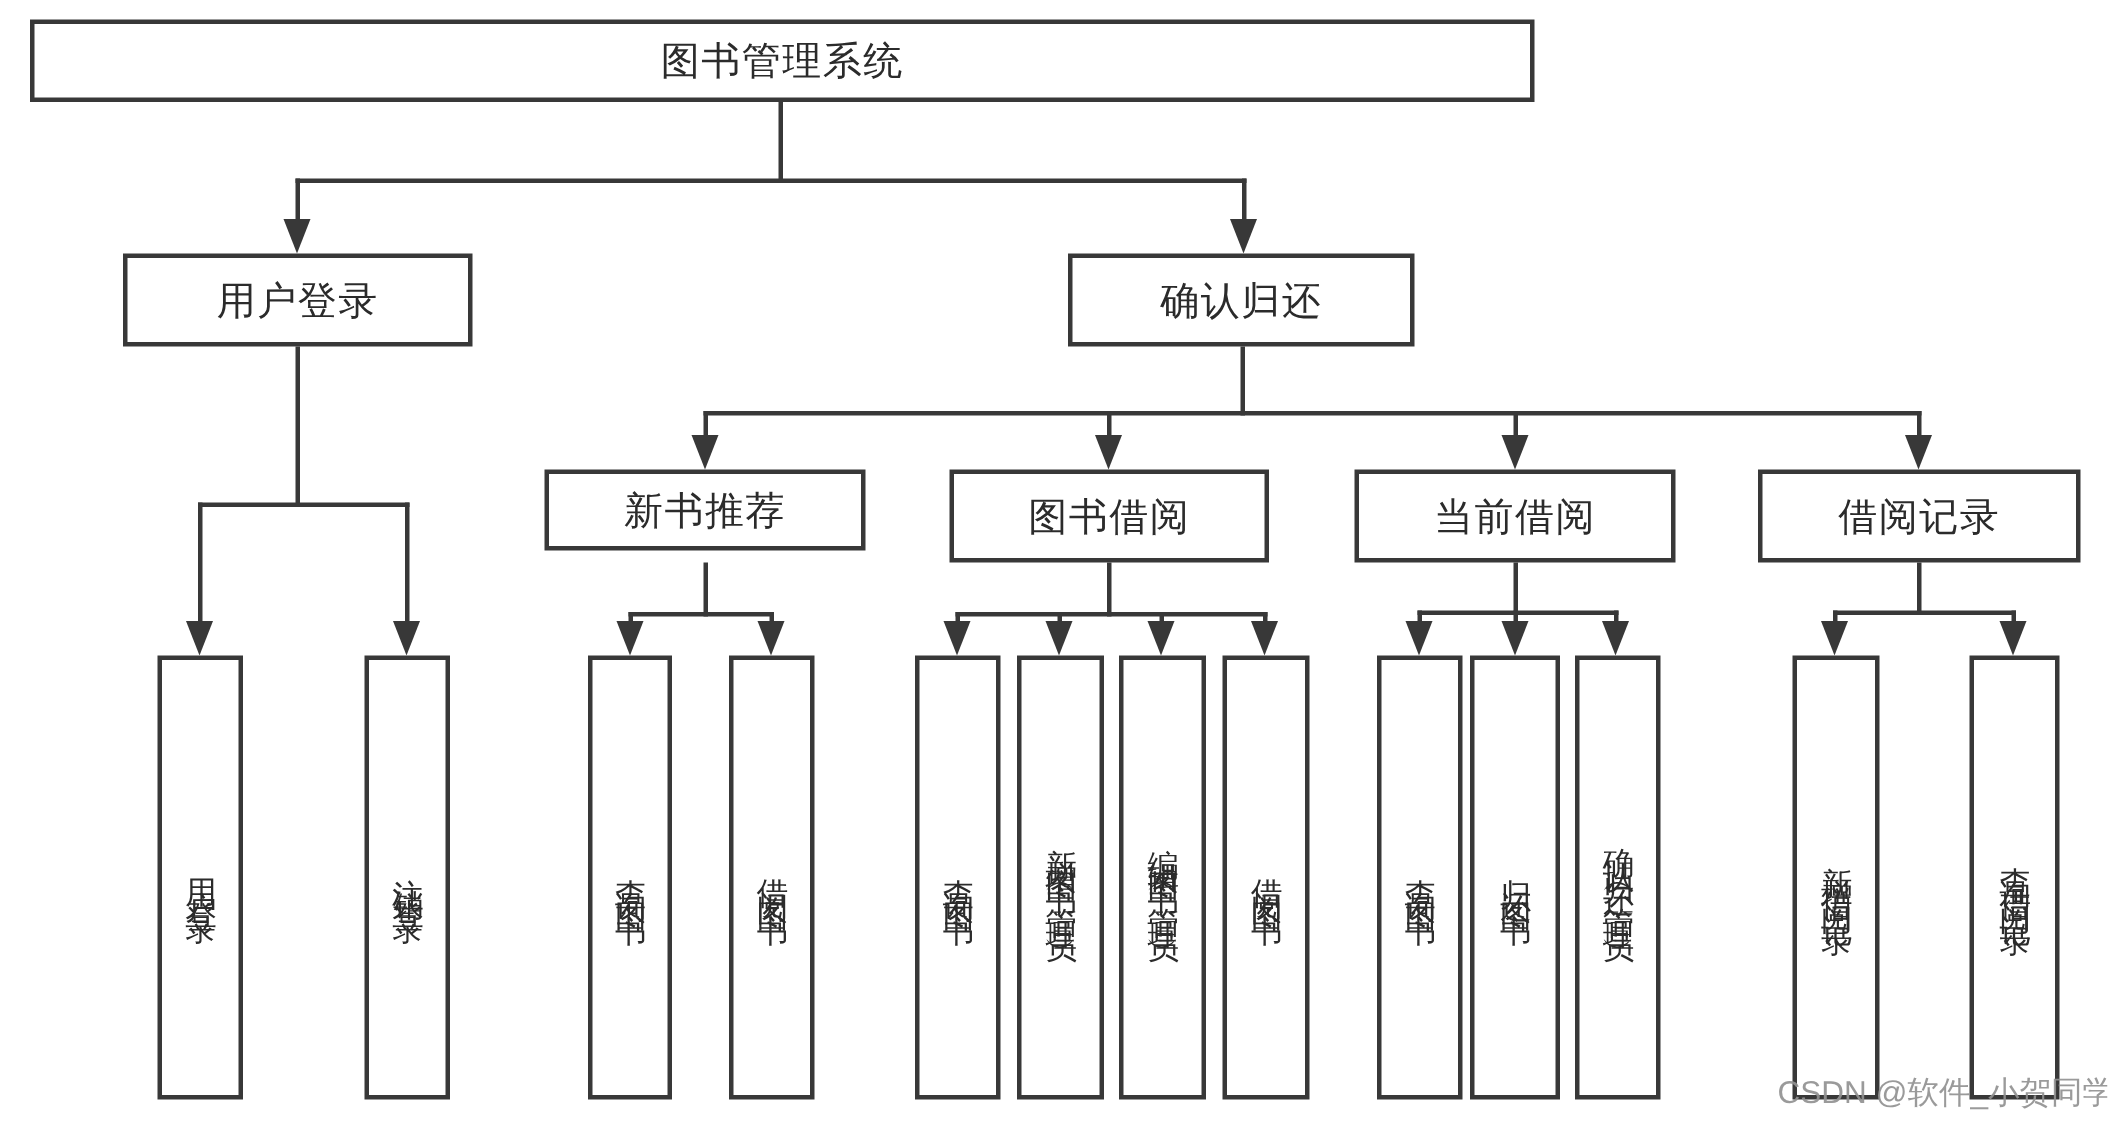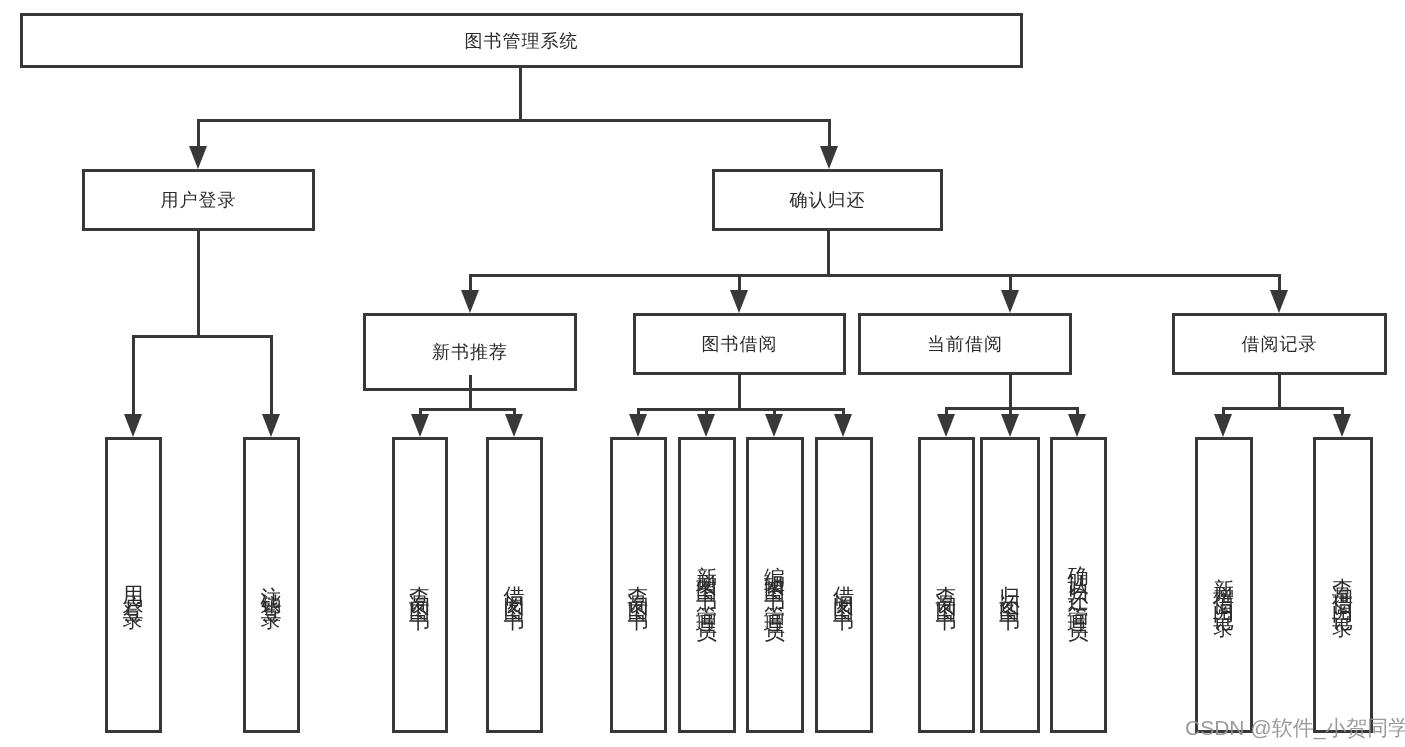--- a/index.html
+++ b/index.html
@@ -14,38 +14,38 @@
   
   .node {
     position:absolute;
     box-sizing:border-box;
     border:3px solid #383838;
     background:#ffffff;
     display:flex;
     align-items:center;
     justify-content:center;
   }
-  .hlabel { font-size:18px; letter-spacing:1px; white-space:nowrap; }
+  .hlabel { font-size:26px; letter-spacing:1px; white-space:nowrap; }
   .vlabel {
     writing-mode:vertical-rl;
     text-orientation:mixed;
     font-size:21px;
     line-height:1;
     letter-spacing:8px;
     white-space:nowrap;
   }
   
   .n-root        { left:20px;  top:13px;  width:1003px; height:55px; }
   
   .n-userlogin   { left:82px;  top:169px; width:233px;  height:62px; }
   .n-bookmgmt    { left:712px; top:169px; width:231px;  height:62px; }
   
-  .n-newbook     { left:363px;  top:313px; width:214px; height:78px; }
+  .n-newbook     { left:363px;  top:313px; width:214px; height:54px; }
   .n-borrowmod   { left:633px;  top:313px; width:213px; height:62px; }
-  .n-current     { left:858px;  top:313px; width:214px; height:62px; }
+  .n-current     { left:903px;  top:313px; width:214px; height:62px; }
   .n-records     { left:1172px; top:313px; width:215px; height:62px; }
   
   .leaf { top:437px; height:296px; }
   .n-l-userlogin { left:105px;  width:57px; }
   .n-l-logout    { left:243px;  width:57px; }
   .n-l-query1    { left:392px;  width:56px; }
   .n-l-borrow1   { left:486px;  width:57px; }
   .n-l-query2    { left:610px;  width:57px; }
   .n-l-addbook   { left:678px;  width:58px; }
   .n-l-editbook  { left:746px;  width:58px; }

